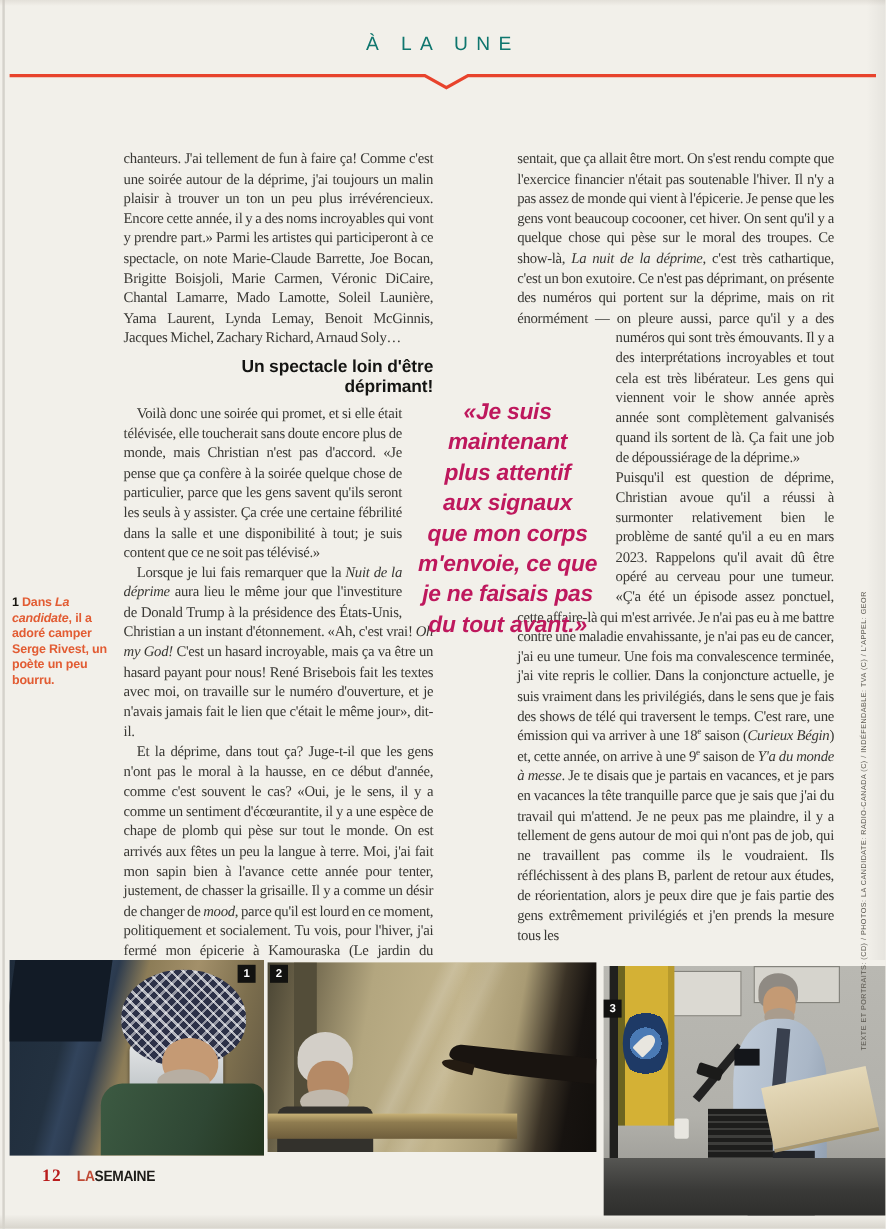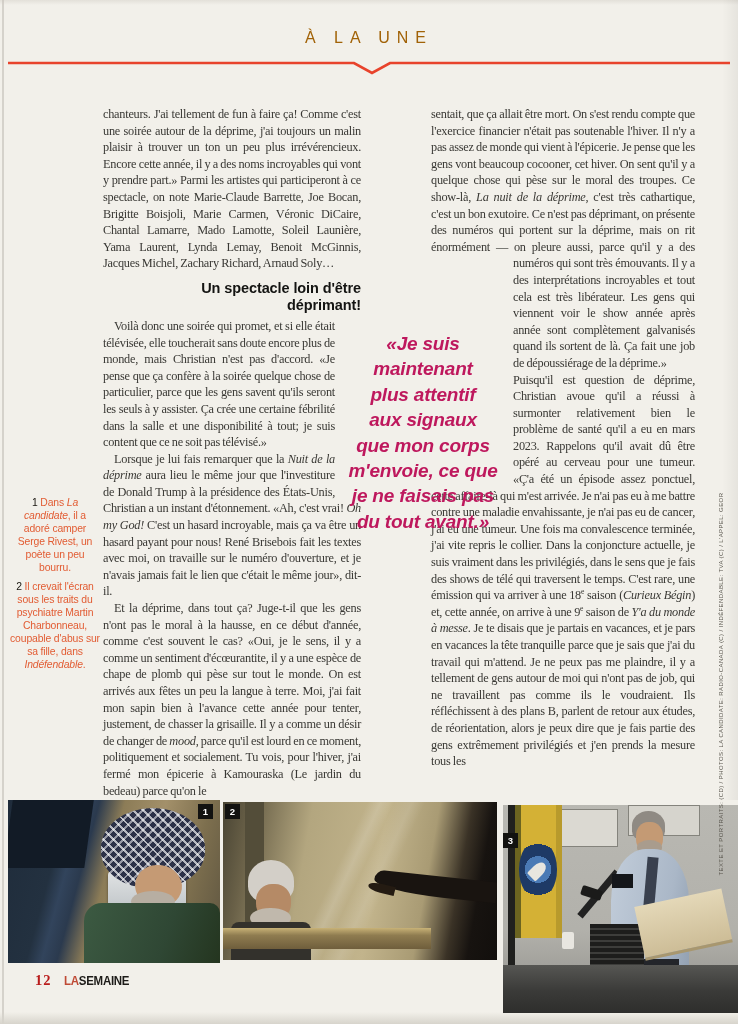--- a/index.html
+++ b/index.html
@@ -10,27 +10,27 @@
   }
   
   .scan-left{position:absolute;left:2px;top:0;width:2px;height:1024px;background:#c9c5be;opacity:.7;}
   .scan-top{position:absolute;left:0;top:0;width:738px;height:5px;background:linear-gradient(#e3e0d9,rgba(0,0,0,0));}
   .scan-bottom{position:absolute;left:0;bottom:0;width:738px;height:12px;background:linear-gradient(rgba(0,0,0,0),#d7d4cc);}
   .scan-right{position:absolute;right:0;top:0;width:16px;height:800px;background:linear-gradient(to right,rgba(0,0,0,0),rgba(0,0,0,.05));}
 
   
   .section-label{
     position:absolute;top:29px;left:0;right:0;text-align:center;
-    font-family:"Liberation Sans",sans-serif;font-size:16px;color:#a16207;
+    font-family:"Liberation Sans",sans-serif;font-size:16px;color:#0f766e;
     letter-spacing:7px;font-weight:400;
   }
   .rule-svg{position:absolute;left:0;top:0;}
 
   
-  .col{position:absolute;top:106px;}
+  .col{position:absolute;top:124px;}
   .col1{left:103px;width:258px;}
   .col2{left:431px;width:264px;}
   .col p{
     margin:0;font-size:12.3px;line-height:16.6px;color:#393834;
     text-align:justify;letter-spacing:-.25px;word-spacing:-.5px;hyphens:none;
   }
   .ind{text-indent:11px;}
   .col h3{
     margin:8px 0 3px;font-family:"Liberation Sans",sans-serif;
     font-size:14.5px;line-height:17.5px;font-weight:700;color:#141412;
@@ -46,21 +46,21 @@
     position:absolute;left:327px;top:331px;width:192px;
     font-family:"Liberation Sans",sans-serif;font-style:italic;font-weight:700;
     font-size:19px;line-height:25.4px;color:#be185d;text-align:center;
     white-space:pre-line;letter-spacing:-.2px;
   }
 
   
   .notes{
     position:absolute;left:10px;top:496px;width:90px;
     font-family:"Liberation Sans",sans-serif;font-size:10.4px;line-height:13px;
-    font-weight:400;color:#e25c33;letter-spacing:-.15px;text-align:center;
+    font-weight:700;color:#e25c33;letter-spacing:-.15px;
   }
   .notes p{margin:0 0 6px;}
   .num{color:#18150f;}
 
   
   .photo{position:absolute;overflow:hidden;}
   .photo *{position:absolute;}
   .photo1{left:8px;top:800px;width:212px;height:163px;
     background:linear-gradient(105deg,#1f2c3b 0%,#233140 24%,#32445c 30%,#2b3a4e 36%,#8c7c57 46%,#a3906a 62%,#7d6f4e 80%,#5d5440 100%);}
   .p1-window{left:0;top:0;width:38%;height:42%;background:#121b26;transform:skewX(-8deg);}
@@ -164,21 +164,20 @@
 maintenant
 plus attentif
 aux signaux
 que mon corps
 m'envoie, ce que
 je ne faisais pas
 du tout avant.»</div>
 
 <div class="notes">
   <p><span class="num">1 </span><span>Dans </span><span class="it">La candidate</span><span>, il a adoré camper Serge Rivest, un poète un peu bourru.</span></p>
-  <p><span class="num">2 </span><span>Il crevait l'écran sous les traits du psychiatre Martin Charbonneau, coupable d'abus sur sa fille, dans </span><span class="it">Indéfendable</span><span>.</span></p>
 </div>
 
 <div class="photo photo1">
   <div class="p1-window"></div>
   <div class="p1-mirror-stem"></div>
   <div class="p1-mirror"></div>
   <div class="p1-hat"></div>
   <div class="p1-face"></div>
   <div class="p1-beard"></div>
   <div class="p1-coat"></div>

